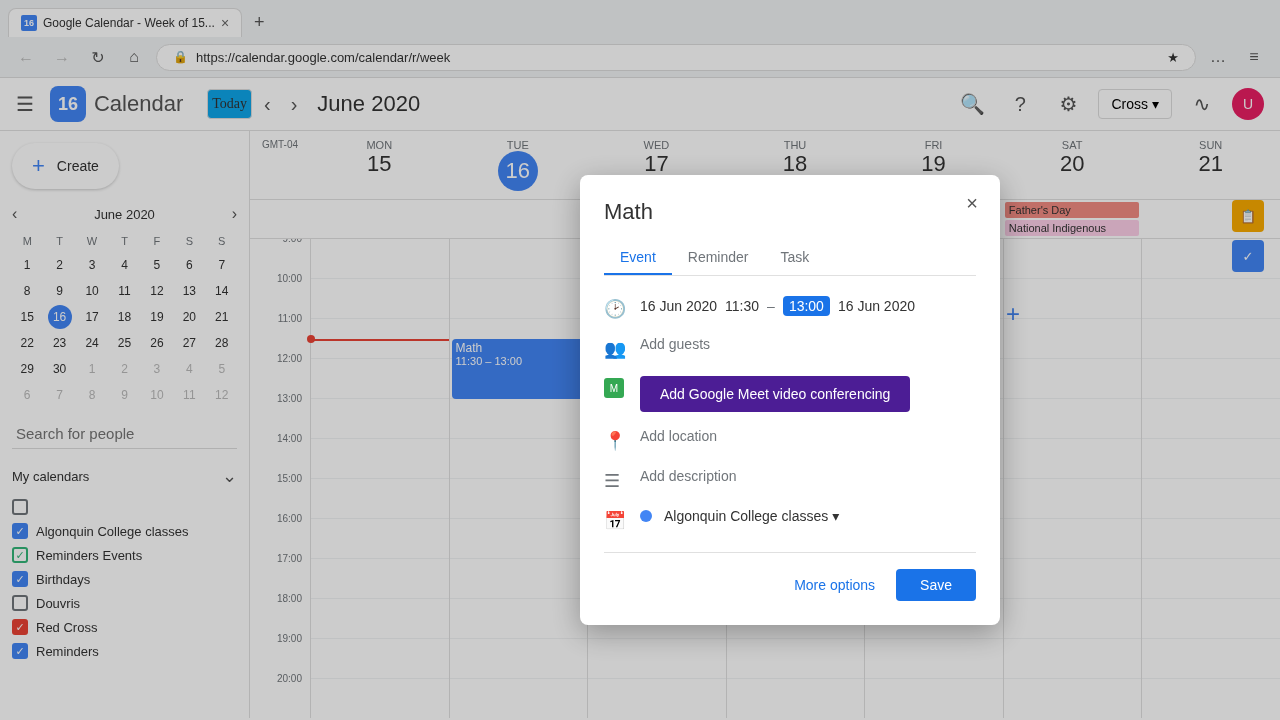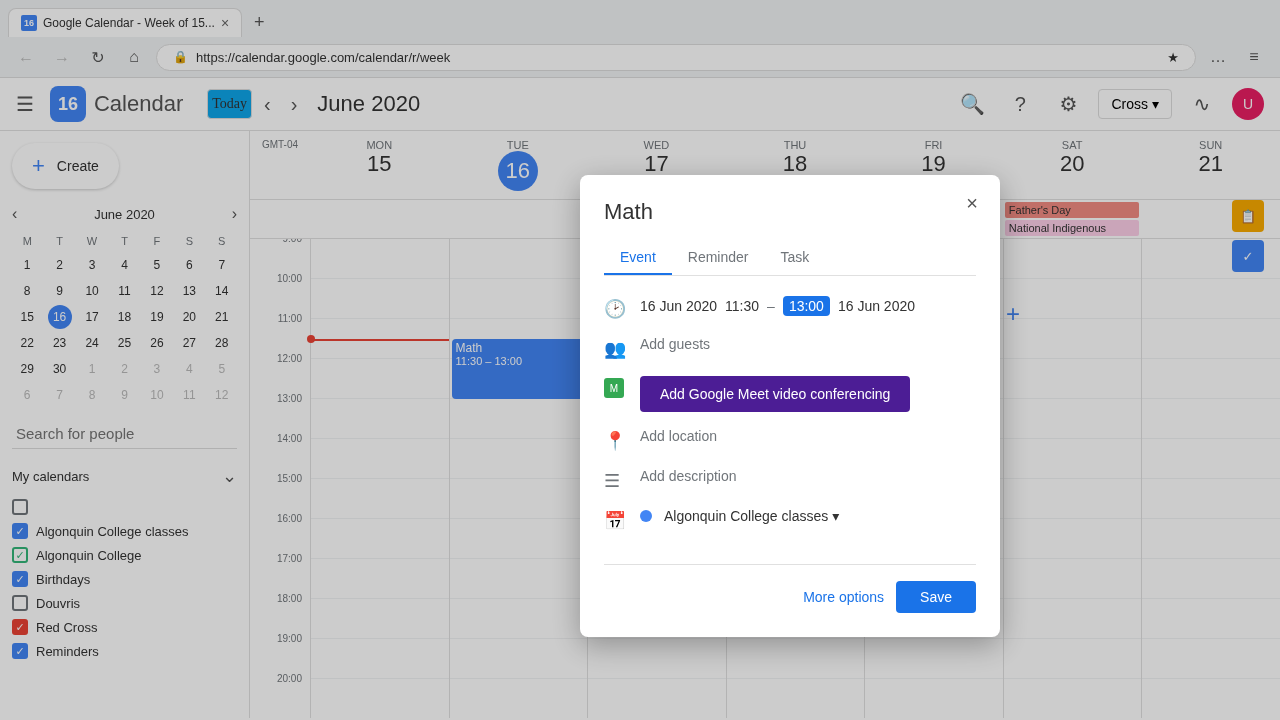--- a/index.html
+++ b/index.html
@@ -99,21 +99,21 @@
     .modal-content { flex: 1; }
     .time-row { display: flex; align-items: center; gap: 8px; font-size: 14px; color: #333; }
     .time-val { cursor: pointer; color: #333; }
     .time-val.highlighted { background: #1a73e8; color: white; padding: 2px 6px; border-radius: 4px; }
     .time-dash { color: #70757a; }
     .placeholder-text { color: #70757a; font-size: 14px; cursor: pointer; text-align: center; }
     .google-meet-btn { background: #4c1d95; color: white; border: none; border-radius: 4px; padding: 10px 20px; font-size: 14px; cursor: pointer; display: flex; align-items: center; gap: 8px; }
     .calendar-dot { width: 12px; height: 12px; background: #4285f4; border-radius: 50%; display: inline-block; margin-right: 4px; }
     .calendar-select-row { display: flex; align-items: center; gap: 8px; font-size: 14px; color: #333; }
     .calendar-dropdown { background: none; border: none; font-size: 14px; cursor: pointer; color: #333; display: flex; align-items: center; gap: 4px; }
-    .modal-footer { display: flex; align-items: center; justify-content: flex-end; gap: 0; margin-top: 32px; padding-top: 16px; border-top: 1px solid #e0e0e0; }
+    .modal-footer { display: flex; align-items: center; justify-content: flex-end; gap: 9px; margin-top: 20px; padding-top: 16px; border-top: 1px solid #e0e0e0; }
     .more-options-btn { background: none; border: none; font-size: 14px; color: #1a73e8; cursor: pointer; padding: 8px 12px; }
     .save-btn { background: #1a73e8; color: white; border: none; border-radius: 4px; padding: 8px 24px; font-size: 14px; cursor: pointer; font-weight: 500; }
 
     
     .fathers-day { background: #f28b82; color: #333; font-size: 11px; padding: 2px 4px; border-radius: 2px; margin: 2px; }
     .national-day { background: #fdcfe8; color: #333; font-size: 11px; padding: 2px 4px; border-radius: 2px; margin: 2px; }
   </style>
 </head>
 <body>
 
@@ -259,21 +259,21 @@
         <div class="cal-item">
           <div class="cal-checkbox checked" style="background:#4285f4;width:16px;height:16px;border-radius:3px;display:flex;align-items:center;justify-content:center;">
             <span style="color:white;font-size:11px;">✓</span>
           </div>
           <span class="cal-label">Algonquin College classes</span>
         </div>
         <div class="cal-item">
           <div class="cal-checkbox" style="border:2px solid #33b679;width:16px;height:16px;border-radius:3px;display:flex;align-items:center;justify-content:center;">
             <span style="color:#33b679;font-size:11px;">✓</span>
           </div>
-          <span class="cal-label">Algonquin College</span>
+          <span class="cal-label">Reminders Events</span>
         </div>
         <div class="cal-item">
           <div class="cal-checkbox checked" style="background:#4285f4;width:16px;height:16px;border-radius:3px;display:flex;align-items:center;justify-content:center;">
             <span style="color:white;font-size:11px;">✓</span>
           </div>
           <span class="cal-label">Birthdays</span>
         </div>
         <div class="cal-item">
           <div class="cal-checkbox" style="border:2px solid #70757a;width:16px;height:16px;border-radius:3px;"></div>
           <span class="cal-label">Douvris</span>

